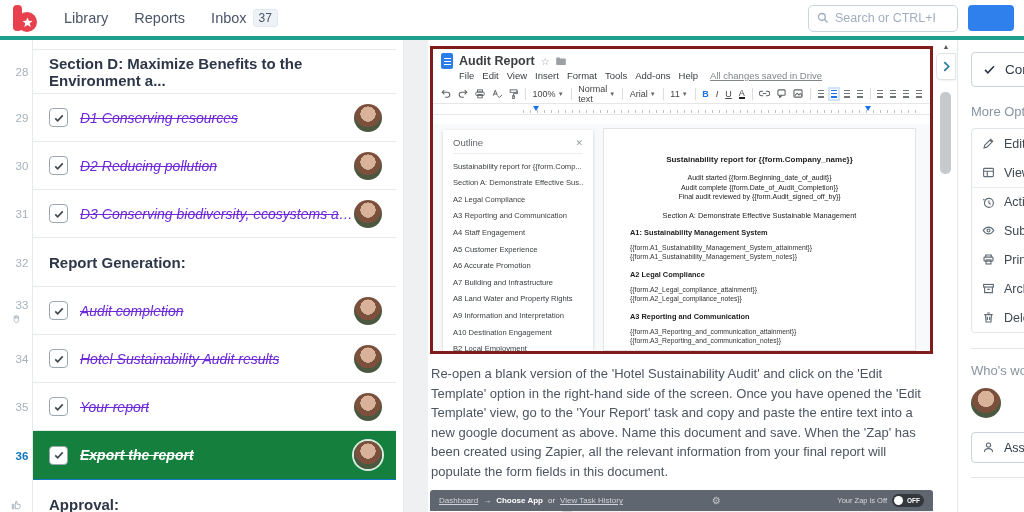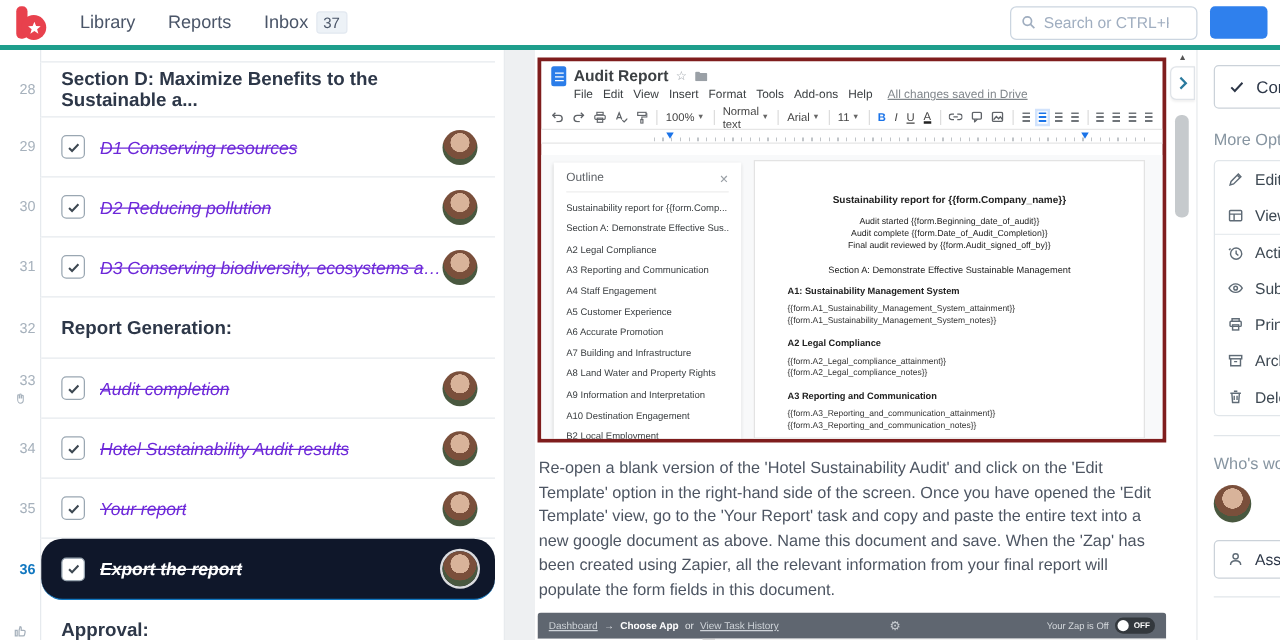--- a/index.html
+++ b/index.html
@@ -35,21 +35,21 @@
   .num { font-size:11.5px; color:#a6b1bc;margin-left:12px; }
   .row.selected .num { color:#1177c0; font-weight:bold; }
   .cell { flex:1; display:flex; align-items:center; border-bottom:1px solid #e6eaee; padding:0 14px 0 16px; min-width:0; }
   .row.stub { height:10px; }
   .row.heading { height:44px; }
   .row.heading .cell { font-size:15px; font-weight:bold; color:#2d3748; }
   .row.task { height:48px; }
   .row.h32 { height:49px; }
   .row.selected { height:49px; }
   .row.approval { height:50px; }
-  .row.selected .cell { background:#0f172a; border-bottom:1px solid #1177c0;border-radius:17px; }
+  .row.selected .cell { background:#15803d; border-bottom:1px solid #1177c0; }
   .task-label { font-size:14px; color:#6d28d9; font-style:italic; text-decoration:line-through; margin-left:12px;
     white-space:nowrap; overflow:hidden; text-overflow:ellipsis; }
   .row.selected .task-label { color:#fff; font-weight:bold; }
   .checkbox { width:19px; height:19px; background:#fff; border:1.5px solid #9aa7b2; border-radius:4px;
     display:flex; align-items:center; justify-content:center; flex:0 0 auto; cursor:pointer; }
   .avatar { width:28px; height:28px; border-radius:50%; margin-left:auto; flex:0 0 auto;
     background:radial-gradient(circle at 50% 36%, #d8b39a 0 33%, #7a4f3b 34% 58%, #49583f 59%); }
   .row.selected .avatar { box-shadow:0 0 0 2px rgba(255,255,255,.85); }
   .gutter-ico { color:#a6b1bc; }
 
@@ -190,21 +190,21 @@
     <div class="row stub">
       <div class="gutter"></div>
         <div class="cell"></div>
     </div>
 
     <div class="row heading">
       <div class="gutter">
           <span class="num">28</span>
         </div>
       <div class="cell">
-          <span>Section D: Maximize Benefits to the Sustainable a...</span>
+          <span>Section D: Maximize Benefits to the Environment a...</span>
         </div>
     </div>
 
     <div class="row task">
       <div class="gutter">
           <span class="num">29</span>
         </div>
       <div class="cell">
         <span class="checkbox">
           <svg width="12" height="12" viewBox="0 0 16 16" fill="none" stroke="#3d4852" stroke-width="2.2">

